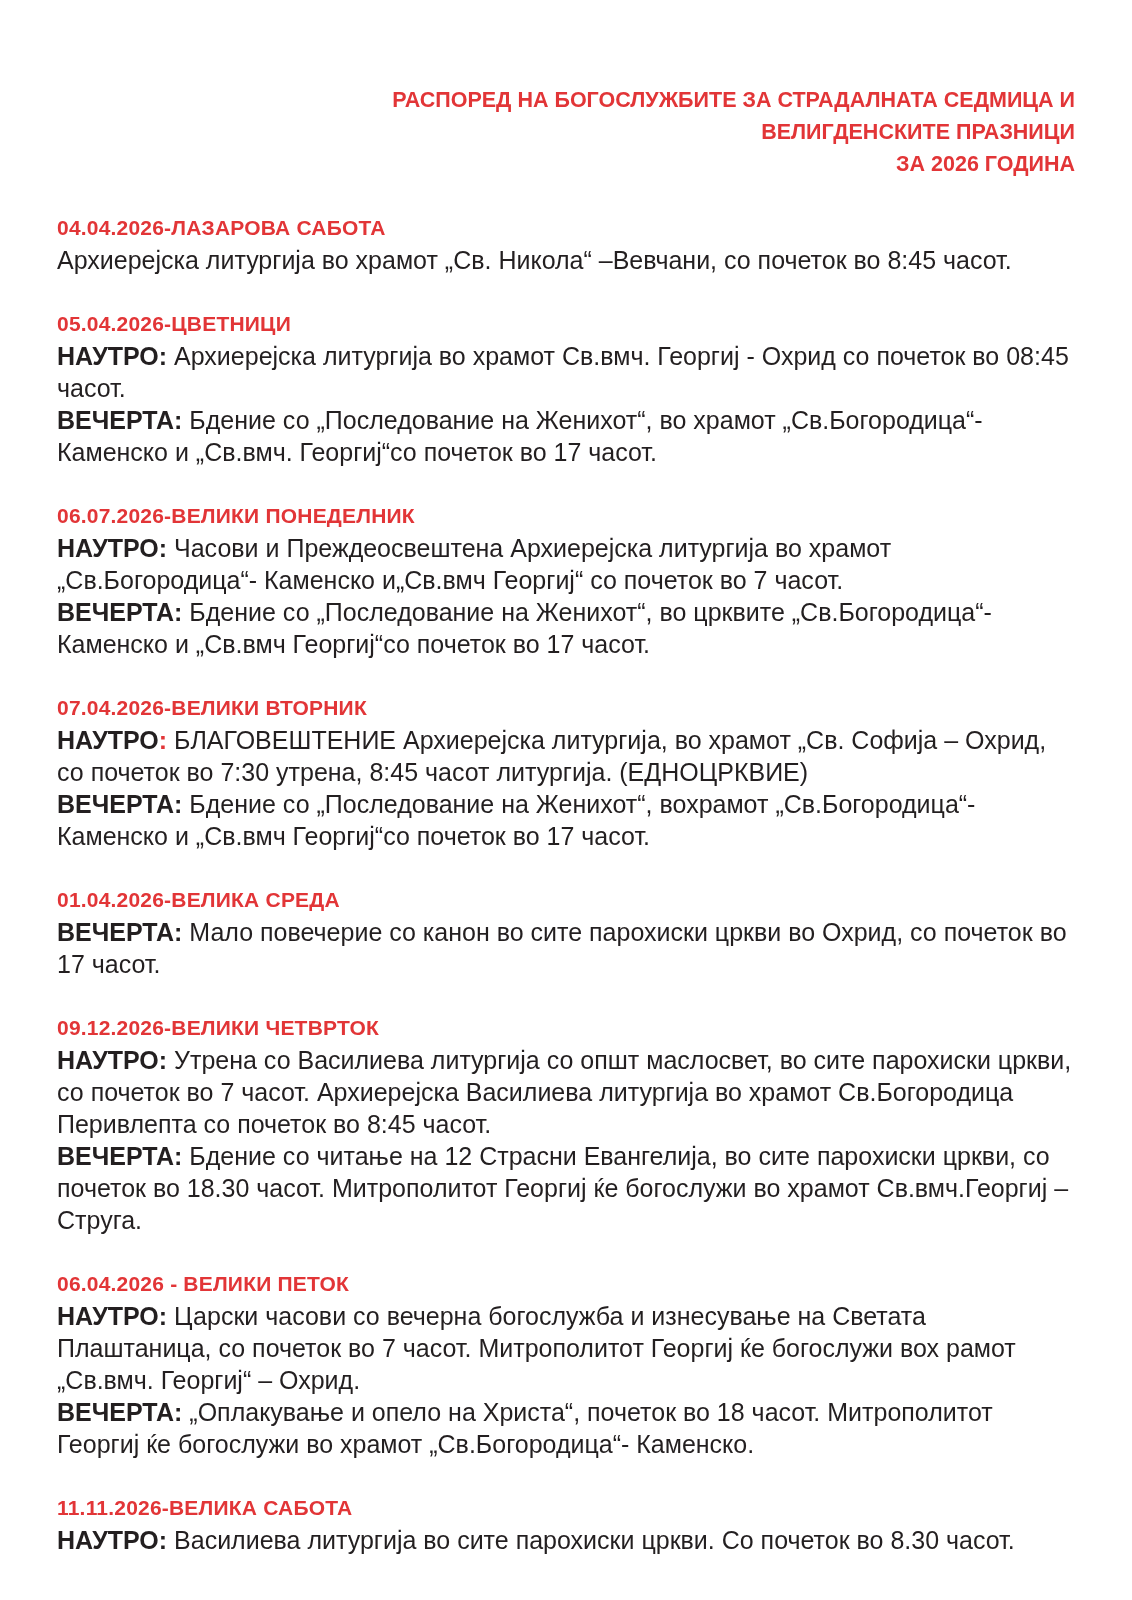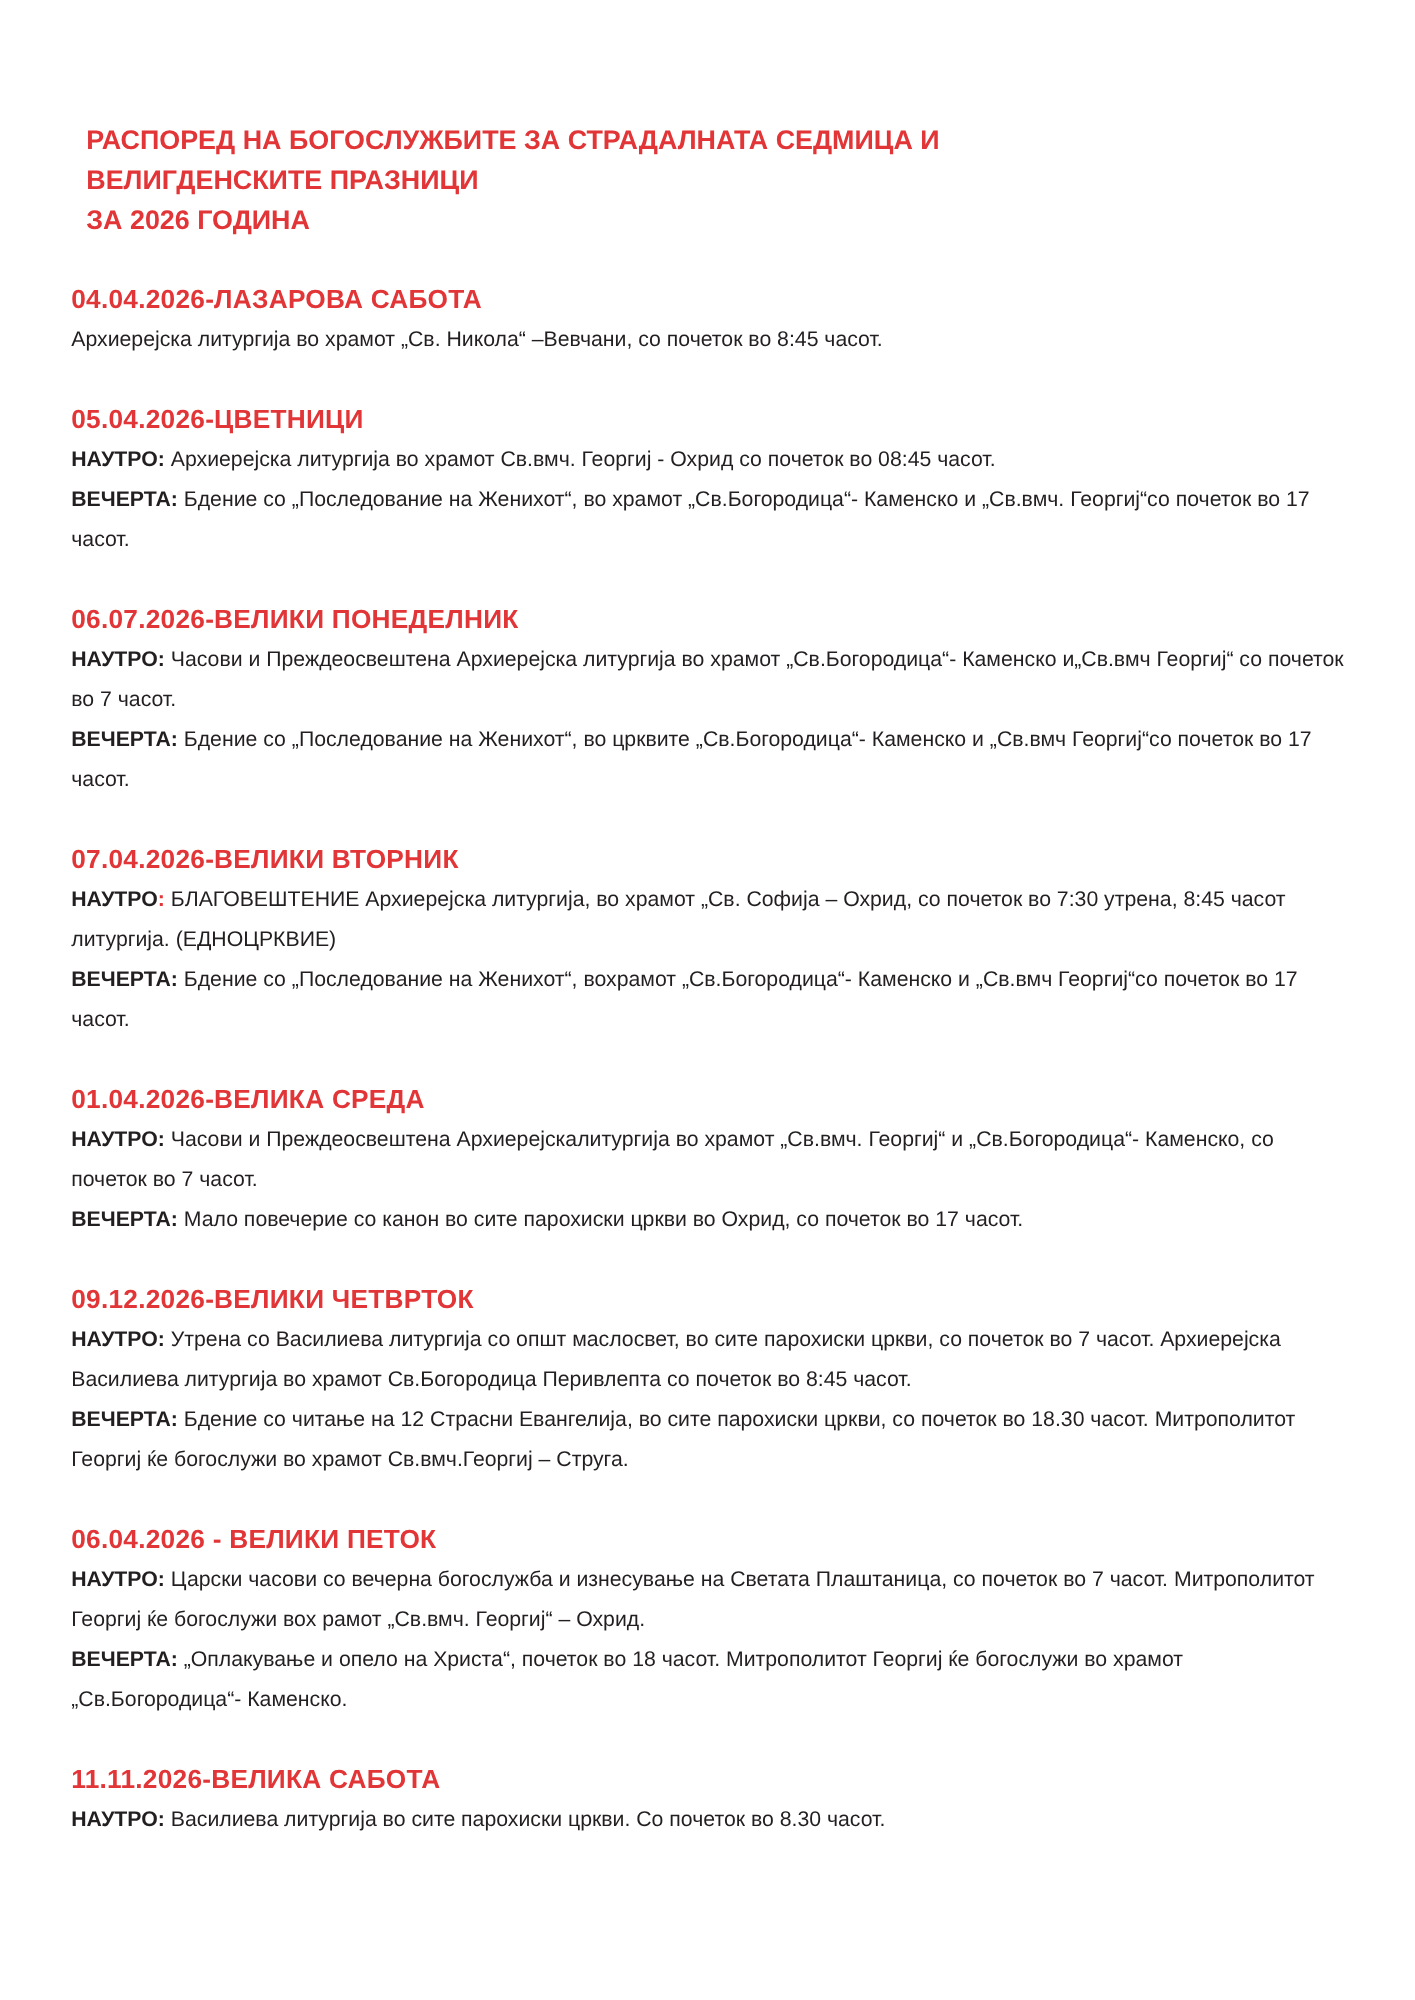--- a/index.html
+++ b/index.html
@@ -15,44 +15,44 @@
     color: var(--text, #231f20);
     -webkit-font-smoothing: antialiased;
   }
   .page {
     box-sizing: border-box;
     width: 1132px;
     height: 1600px;
     padding: 84px 57px 0 57px;
   }
   .doc-title {
-    margin: 12px;
+    margin: 0;
     color: var(--red, #e23537);
     font-size: 21.5px;
     font-weight: 700;
     line-height: 32px;
-    text-align: left;
+    text-align: right;
   }
   .doc-title .title-line {
     display: block;
   }
   section.day {
     margin-top: 32px;
   }
   .day-heading {
     margin: 0;
     color: var(--red, #e23537);
     font-size: 21px;
     font-weight: 700;
     line-height: 32px;
     letter-spacing: 0.2px;
   }
   p.body-par {
     margin: 0;
-    font-size: 17px;
+    font-size: 25px;
     font-weight: 400;
     line-height: 32px;
   }
   p.body-par strong {
     font-weight: 700;
   }
   p.body-par strong.red {
     color: var(--red, #e23537);
   }
 </style>
@@ -81,21 +81,20 @@
         <p class="body-par"><strong>НАУТРО</strong><strong>:</strong> Часови и Преждеосвештена Архиерејска литургија во храмот „Св.Богородица“- Каменско и„Св.вмч Георгиј“ со почеток во 7 часот.</p>
         <p class="body-par"><strong>ВЕЧЕРТА</strong><strong>:</strong> Бдение со „Последование на Женихот“, во црквите „Св.Богородица“- Каменско и „Св.вмч Георгиј“со почеток во 17 часот.</p>
       </section>
       <section class="day">
         <h2 class="day-heading">07.04.2026-ВЕЛИКИ ВТОРНИК</h2>
         <p class="body-par"><strong>НАУТРО</strong><strong class="red">:</strong> БЛАГОВЕШТЕНИЕ Архиерејска литургија, во храмот „Св. Софија – Охрид, со почеток во 7:30 утрена, 8:45 часот литургија. (ЕДНОЦРКВИЕ)</p>
         <p class="body-par"><strong>ВЕЧЕРТА</strong><strong>:</strong> Бдение со „Последование на Женихот“, вохрамот „Св.Богородица“- Каменско и „Св.вмч Георгиј“со почеток во 17 часот.</p>
       </section>
       <section class="day">
         <h2 class="day-heading">01.04.2026-ВЕЛИКА СРЕДА</h2>
-        <p class="body-par"><strong>НАУТРО</strong><strong>:</strong> Часови и Преждеосвештена Архиерејскалитургија во храмот „Св.вмч. Георгиј“ и „Св.Богородица“- Каменско, со почеток во 7 часот.</p>
         <p class="body-par"><strong>ВЕЧЕРТА</strong><strong>:</strong> Мало повечерие со канон во сите парохиски цркви во Охрид, со почеток во 17 часот.</p>
       </section>
       <section class="day">
         <h2 class="day-heading">09.12.2026-ВЕЛИКИ ЧЕТВРТОК</h2>
         <p class="body-par"><strong>НАУТРО</strong><strong>:</strong> Утрена со Василиева литургија со општ маслосвет, во сите парохиски цркви, со почеток во 7 часот. Архиерејска Василиева литургија во храмот Св.Богородица Перивлепта со почеток во 8:45 часот.</p>
         <p class="body-par"><strong>ВЕЧЕРТА</strong><strong>:</strong> Бдение со читање на 12 Страсни Евангелија, во сите парохиски цркви, со почеток во 18.30 часот. Митрополитот Георгиј ќе богослужи во храмот Св.вмч.Георгиј – Струга.</p>
       </section>
       <section class="day">
         <h2 class="day-heading">06.04.2026 - ВЕЛИКИ ПЕТОК</h2>
         <p class="body-par"><strong>НАУТРО</strong><strong>:</strong> Царски часови со вечерна богослужба и изнесување на Светата Плаштаница, со почеток во 7 часот. Митрополитот Георгиј ќе богослужи вох рамот „Св.вмч. Георгиј“ – Охрид.</p>

